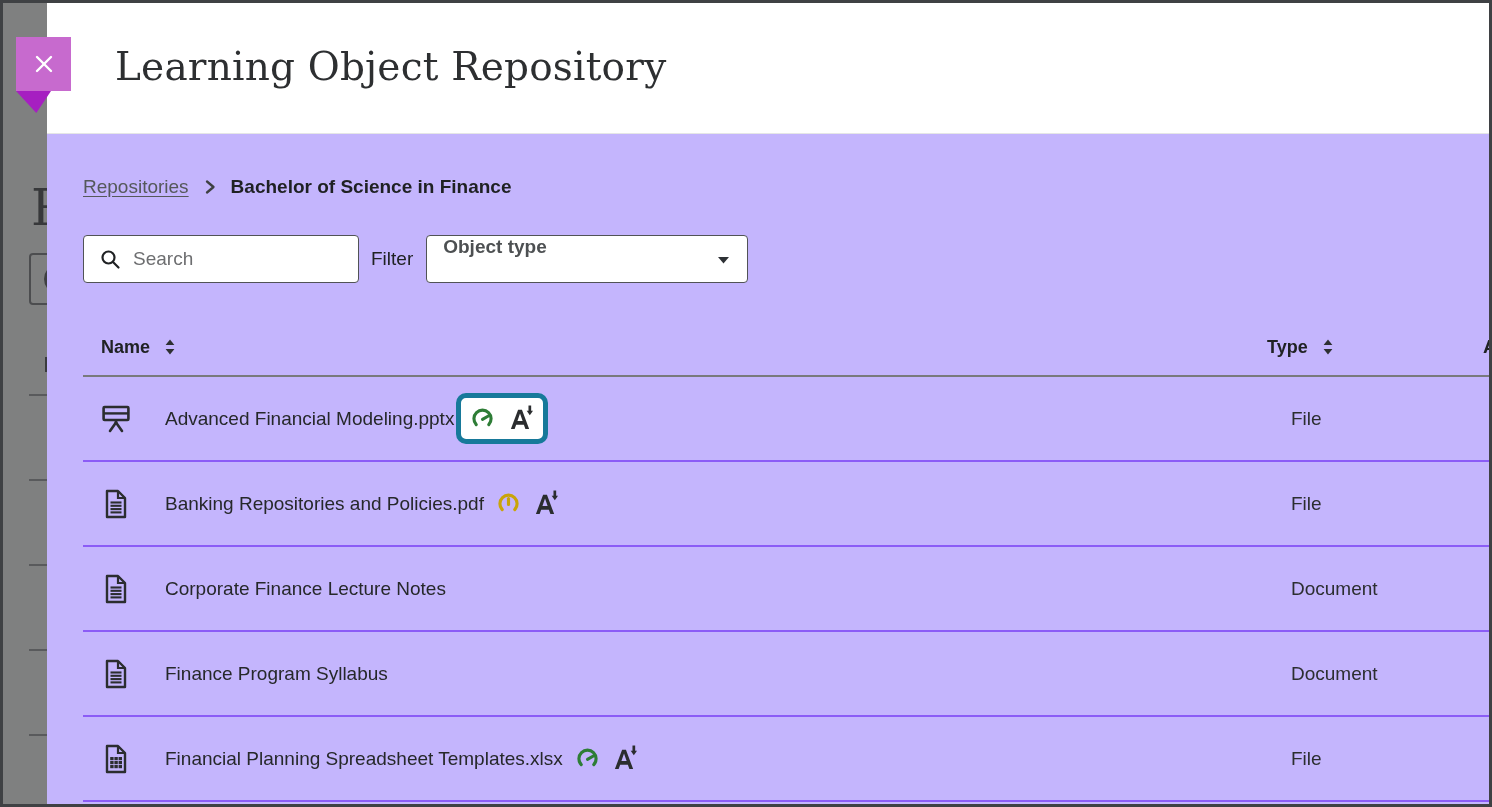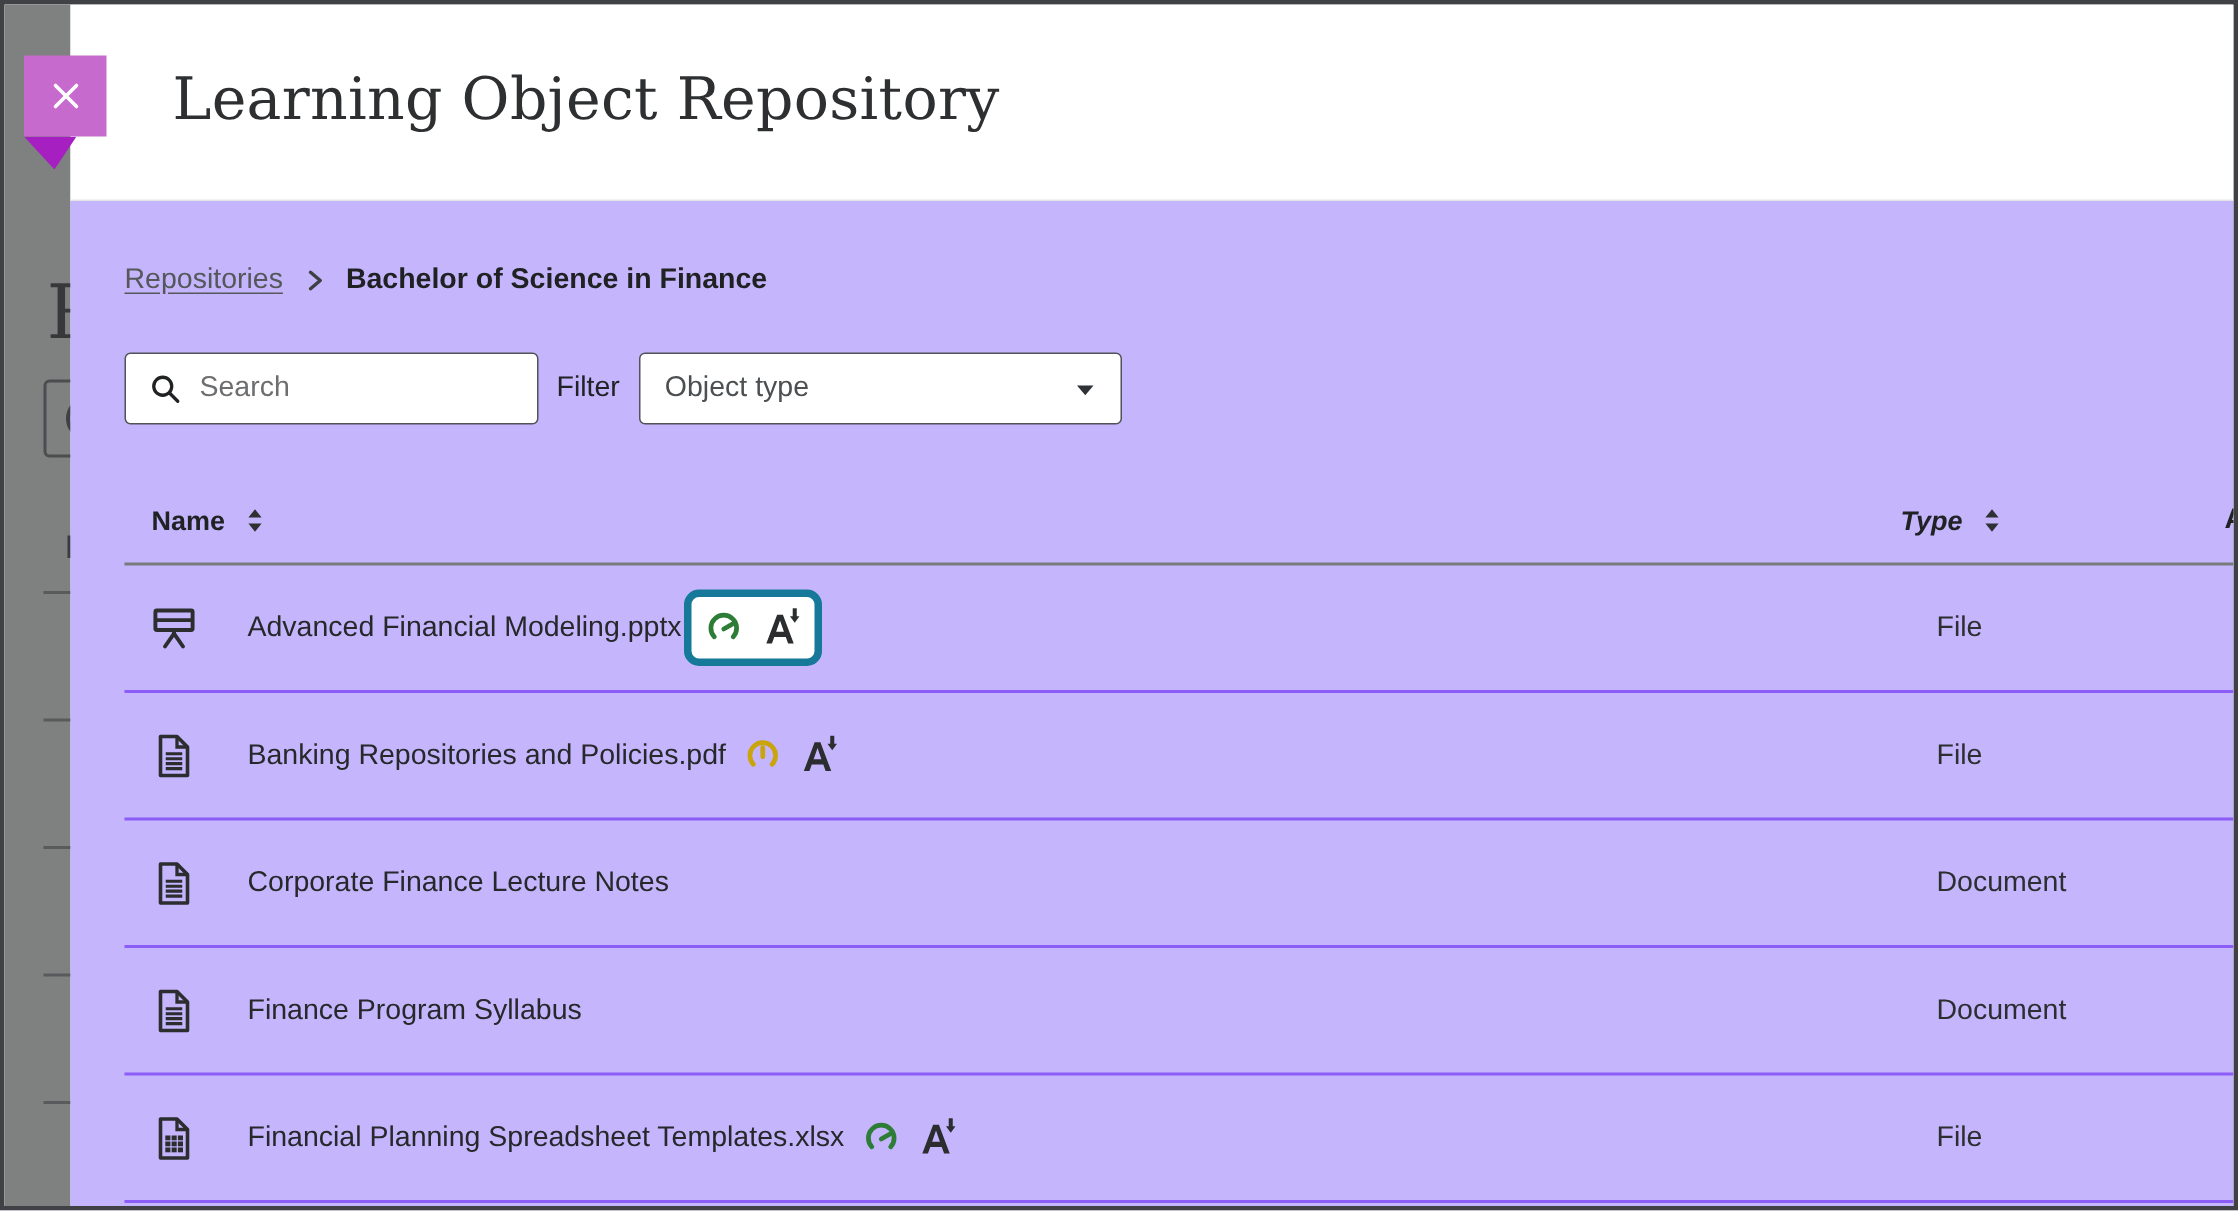--- a/index.html
+++ b/index.html
@@ -74,35 +74,35 @@
   .search-box svg { margin-left:16px; flex:none; }
   .search-box input {
     border:none; outline:none; font-size:19px; color:#26282a;
     margin-left:10px; width:250px; font-family:"Liberation Sans", sans-serif; background:transparent;
   }
   .search-box input::placeholder { color:#6d6e70; opacity:1; }
   .filter-label { margin-left:12px; font-size:19px; font-weight:normal; color:#202223; }
   .select-box {
     position:relative; margin-left:13px; width:322px; height:48px;
     border:1.5px solid #515356; border-radius:4px; box-sizing:border-box;
-    display:flex; align-items:center; cursor:pointer; background:#fff;
+    display:flex; align-items:flex-start; cursor:pointer; background:#fff;font-weight:bold;
   }
   .select-value { margin-left:16px; font-size:19px; color:#4d5052; }
   .select-caret { position:absolute; right:17px; top:20px; }
 
   
   .thead {
     margin-top:36px; height:56px; position:relative;
     display:flex; align-items:center;
     border-bottom:2px solid #797a7c;
   }
   .th { display:flex; align-items:center; font-size:18px; font-weight:bold; color:#202224; }
   .th-name { padding-left:18px; }
   .th .sort { margin-left:15px; }
-  .th-type { position:absolute; left:1184px;font-style:italic; }
+  .th-type { position:absolute; left:1184px; }
   .th-partial { position:absolute; left:1400px; font-size:19px; font-weight:bold; color:#202224; }
 
   .trow {
     position:relative; height:85px; box-sizing:border-box;
     display:flex; align-items:center; padding-left:18px;
     border-bottom:2px solid #8b5cf6;
   }
   .obj-icon { width:30px; display:flex; justify-content:center; flex:none; }
   .obj-name { margin-left:34px; font-size:19px; color:#26282a; white-space:nowrap; }
   .badges { display:flex; align-items:center; }

